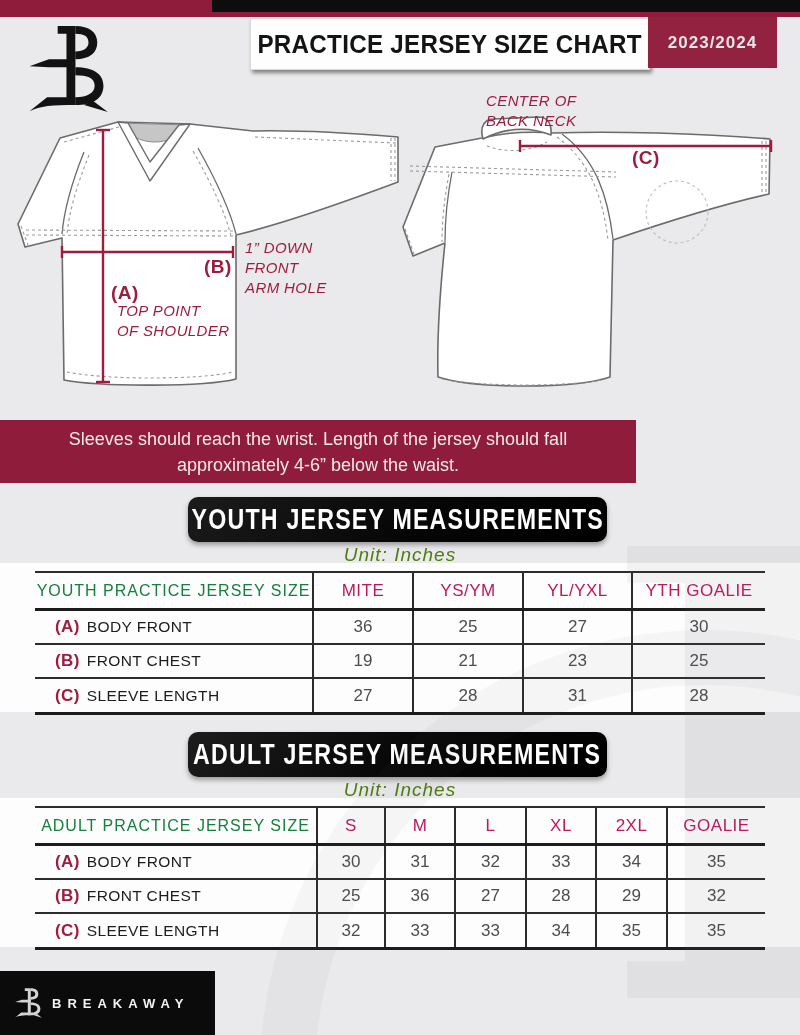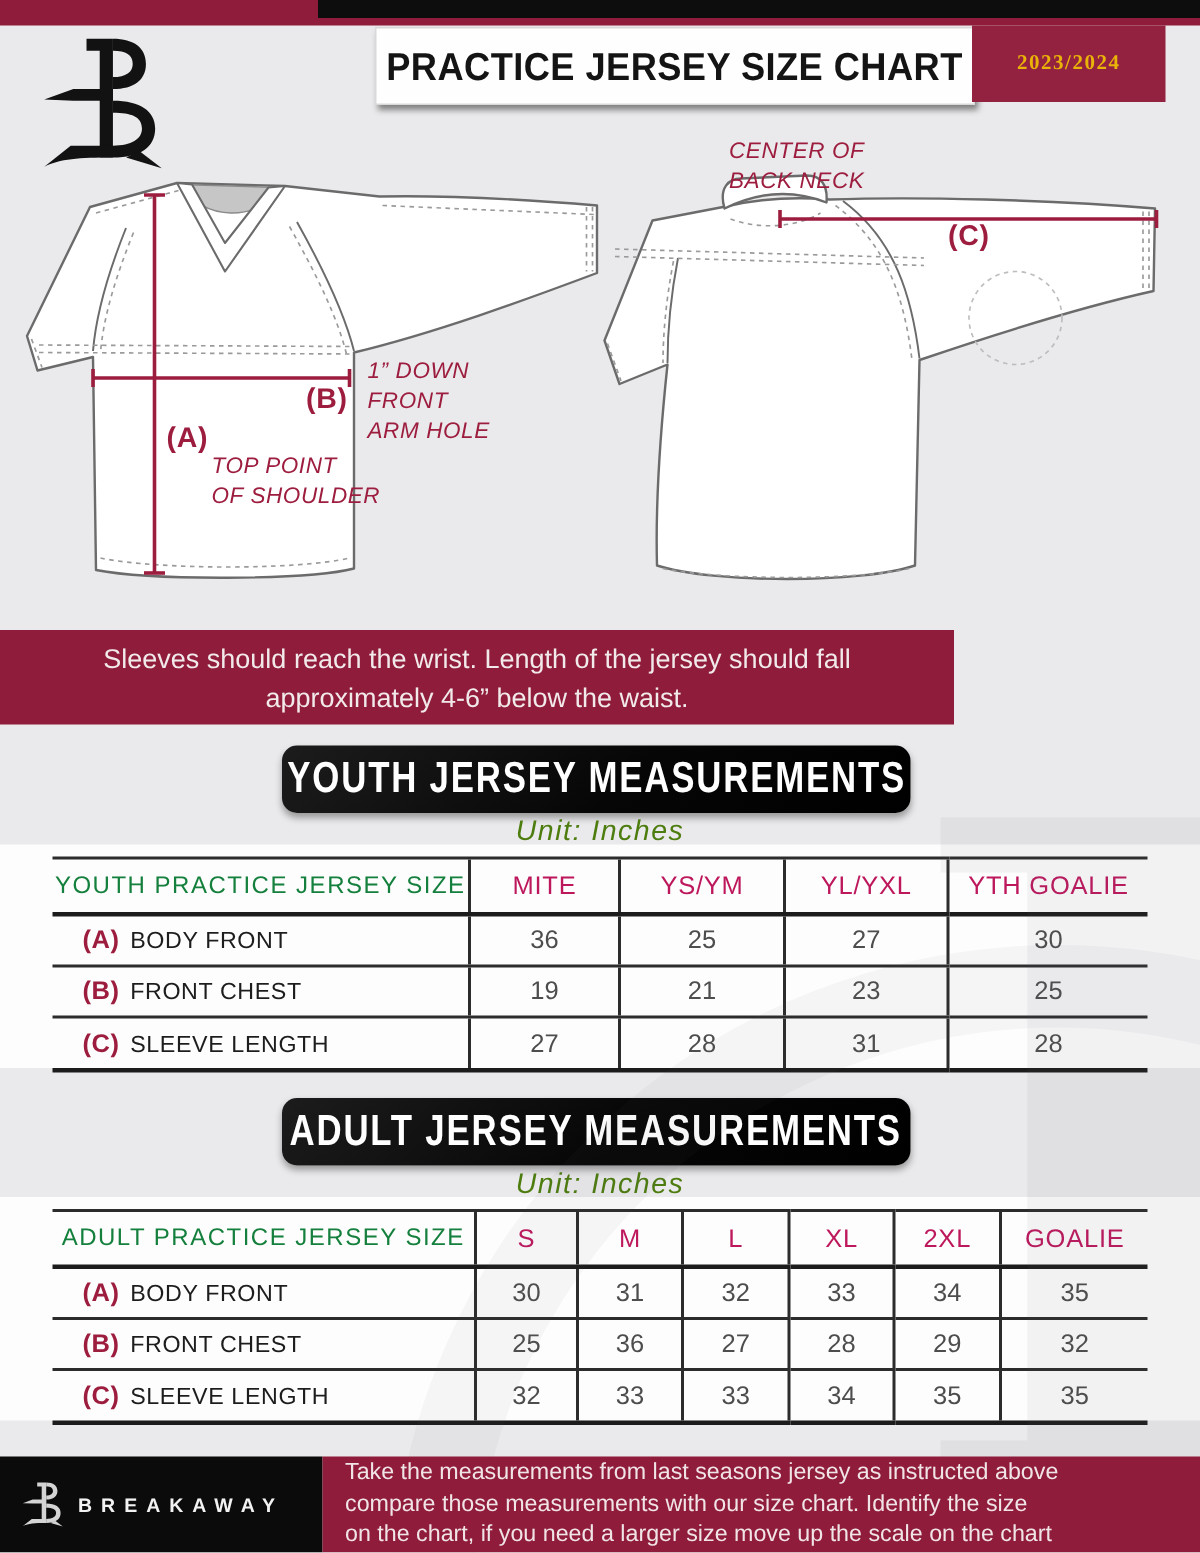--- a/index.html
+++ b/index.html
@@ -19,22 +19,22 @@
   }
   .title-box span {
     display:inline-block; font-weight:bold; font-size:26px; color:#141414;
     white-space:nowrap; transform:scaleX(0.93); letter-spacing:0.3px;
   }
   .season-box {
     position:absolute; left:648px; top:17px; width:129px; height:51px;
     background:#932241; display:flex; align-items:center; justify-content:center;
   }
   .season-box span {
-    font-family:Liberation Serif, serif; font-weight:bold;
-    font-size:14px; letter-spacing:1px; color:#eab308;
+    font-family:Liberation Sans, sans-serif; font-weight:bold;
+    font-size:17px; letter-spacing:1px; color:#e5e5e5;
   }
   .logo { position:absolute; left:26px; top:20px; }
   
   .diagram { position:absolute; left:0; top:85px; z-index:1; }
   .anno { position:absolute; color:#9d1d3f; z-index:2; }
   .anno.key { font-weight:bold; font-size:19px; letter-spacing:0.5px; }
   .anno.note { font-style:italic; font-size:15px; line-height:20px; font-weight:500; letter-spacing:0.4px; }
   
   .notice {
     position:absolute; left:0; top:420px; width:636px; height:63px; background:#8e1c3a;
@@ -202,21 +202,21 @@
     <div>BACK NECK</div>
   </div>
   <div class="anno key" style="left:632px; top:147px;">(C)</div>
   <div class="anno key" style="left:204px; top:256px;">(B)</div>
   <div class="anno note" style="left:245px; top:238px;">
     <div>1” DOWN</div>
     <div>FRONT</div>
     <div>ARM HOLE</div>
   </div>
   <div class="anno key" style="left:111px; top:282px;">(A)</div>
-  <div class="anno note" style="left:117px; top:301px;margin-left:24px;">
+  <div class="anno note" style="left:117px; top:301px;">
     <div>TOP POINT</div>
     <div>OF SHOULDER</div>
   </div>
 
   <div class="notice">
     <div>Sleeves should reach the wrist. Length of the jersey should fall</div>
     <div>approximately 4-6” below the waist.</div>
   </div>
 
   <div class="panel youth"></div>
@@ -331,19 +331,14 @@
         <path d="M36,6 H56 V96 H46 V15 H36 Z"></path>
         <path d="M56,6 C72,6 81,13 81,25 C81,37 72,44 56,44 V35 C66,35 71,31 71,25 C71,18 66,15 56,15 Z"></path>
         <path d="M56,44 H26 L4,52 L26,53 H56 Z"></path>
         <path d="M56,53 C77,53 88,61 88,74 C88,88 77,96 56,96 V87 C70,87 78,82 78,74 C78,65 70,62 56,62 Z"></path>
         <path d="M56,87 H24 L4,103 C16,97 30,96 56,96 Z"></path>
         <path d="M76,91 L93,104 L66,96 Z"></path>
       </g>
     </svg>
     <span class="footer-brand">BREAKAWAY</span>
   </div>
-  <div class="footer-maroon">
-    <div>Take the measurements from last seasons jersey as instructed above</div>
-    <div>compare those measurements  with our size chart. Identify the size</div>
-    <div>on the chart, if you need a larger size move up the scale on the chart</div>
-  </div>
 
 </div>
 
 </body></html>

